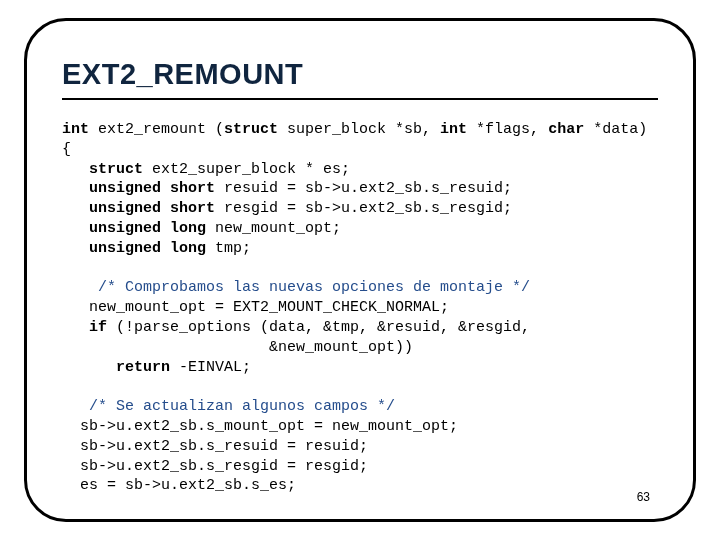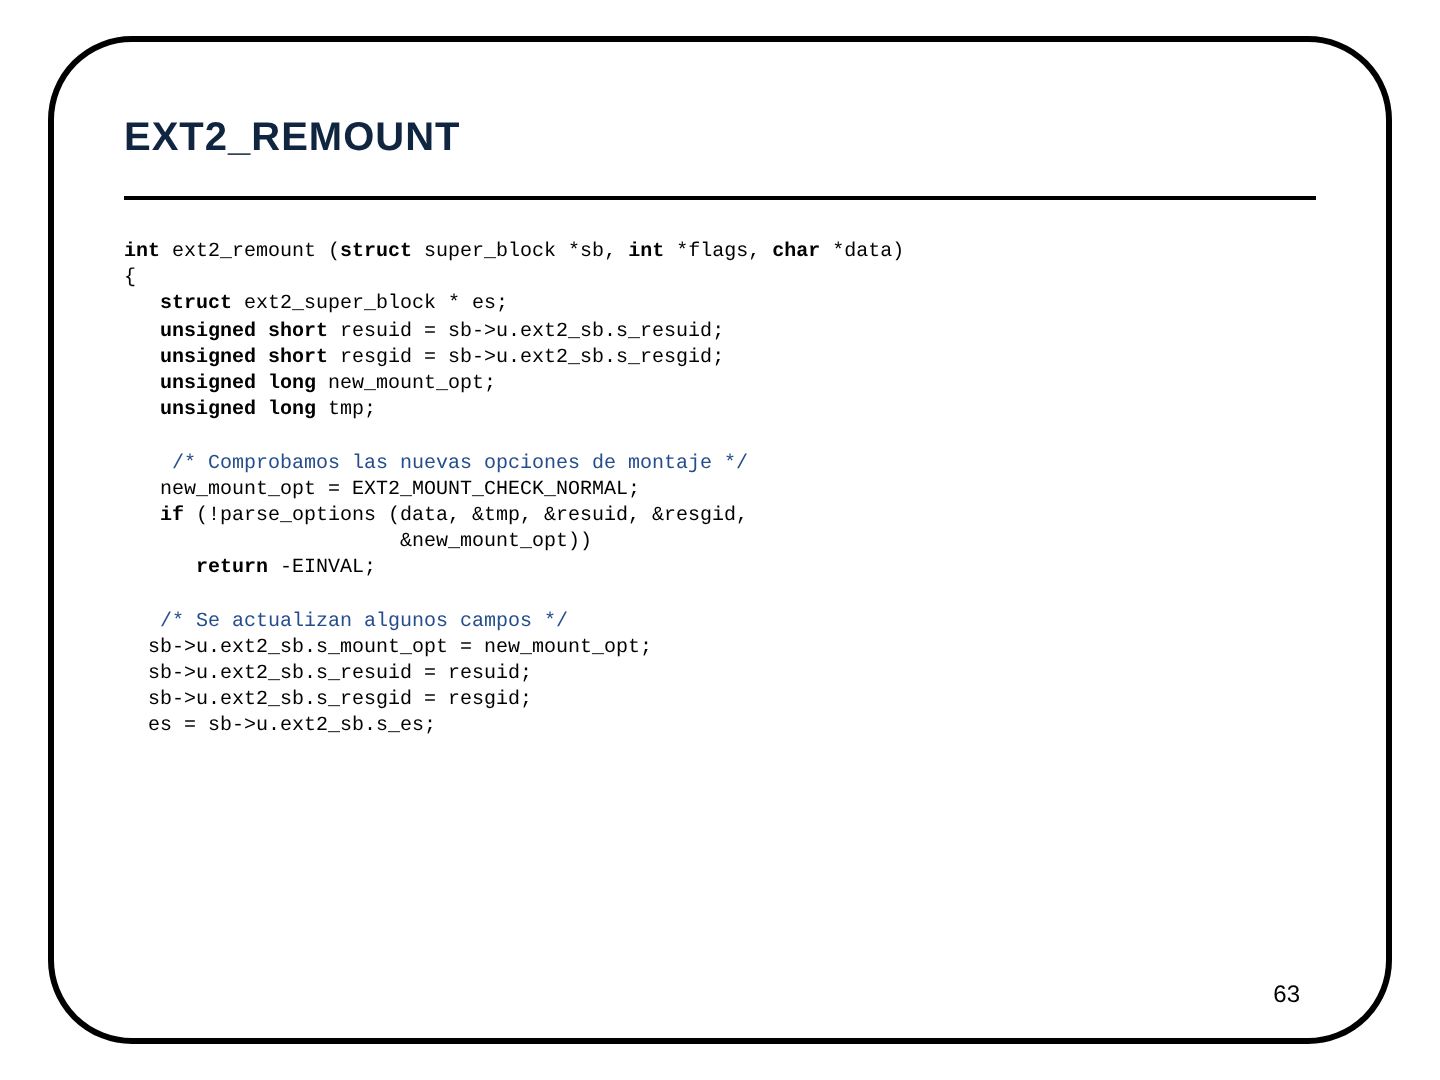--- a/index.html
+++ b/index.html
@@ -16,40 +16,40 @@
       left: 24px;
       right: 24px;
       bottom: 18px;
       border: 3px solid #000000;
       border-radius: 42px;
     }
     .title {
       position: absolute;
       top: 58px;
       left: 62px;
-      font-size: 20px;
+      font-size: 29px;
       font-weight: bold;
       color: #10253F;
       letter-spacing: 0.5px;
     }
     .underline {
       position: absolute;
       top: 98px;
       left: 62px;
       right: 62px;
       height: 2px;
       background: #000000;
     }
     .codeblock {
       position: absolute;
       top: 120px;
       left: 62px;
       right: 62px;
       font-family: "Courier New", monospace;
-      font-size: 10px;
+      font-size: 15px;
       line-height: 1.32;
       color: #000000;
       white-space: pre;
     }
     .codeblock b { font-weight: bold; }
     .comment { color: #254D8C; }
     .pagenum {
       position: absolute;
       bottom: 36px;
       right: 70px;

